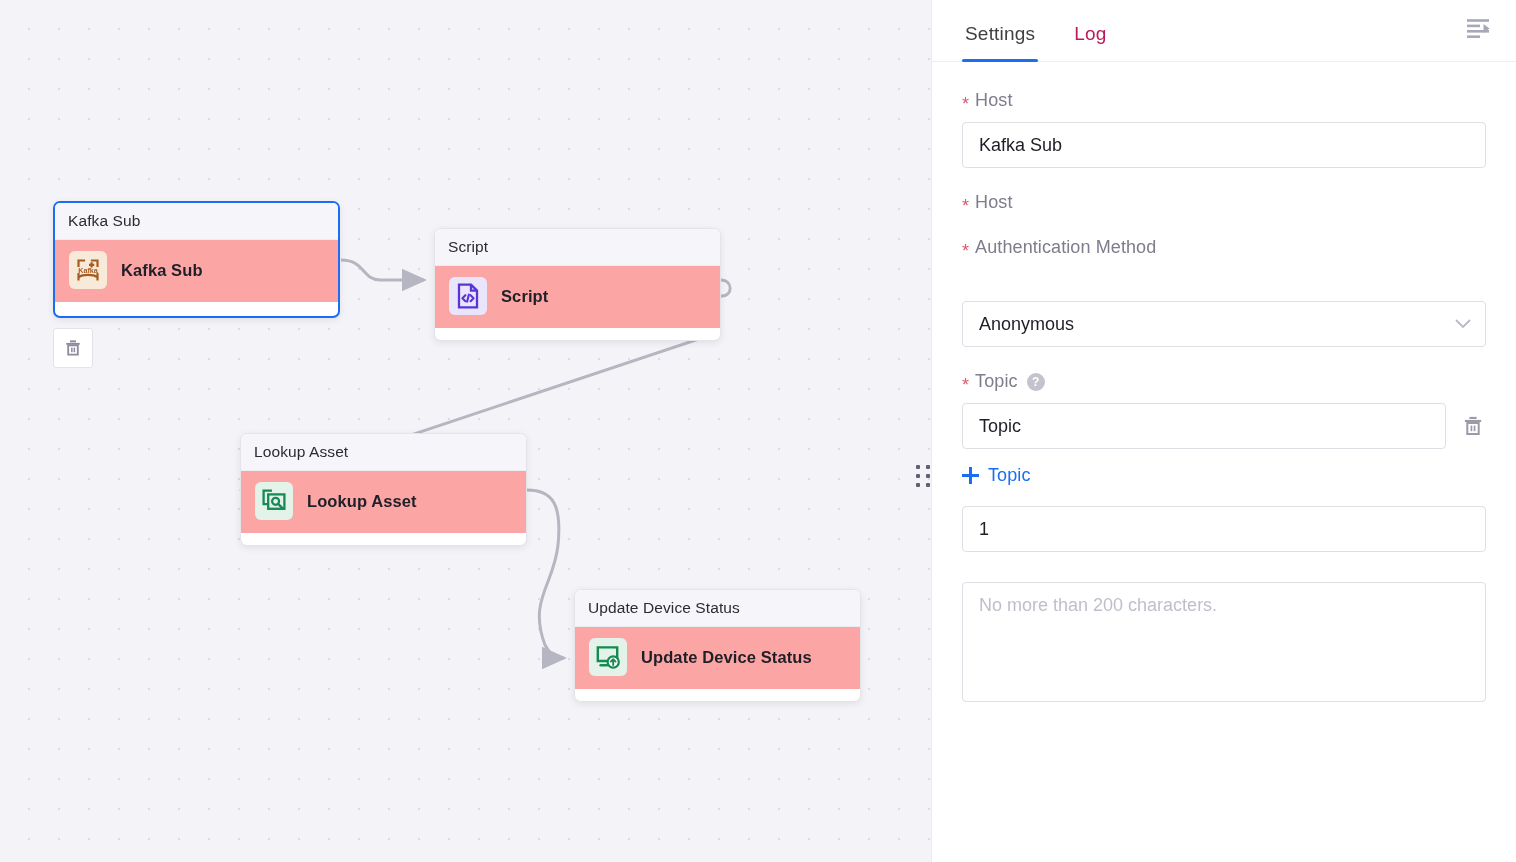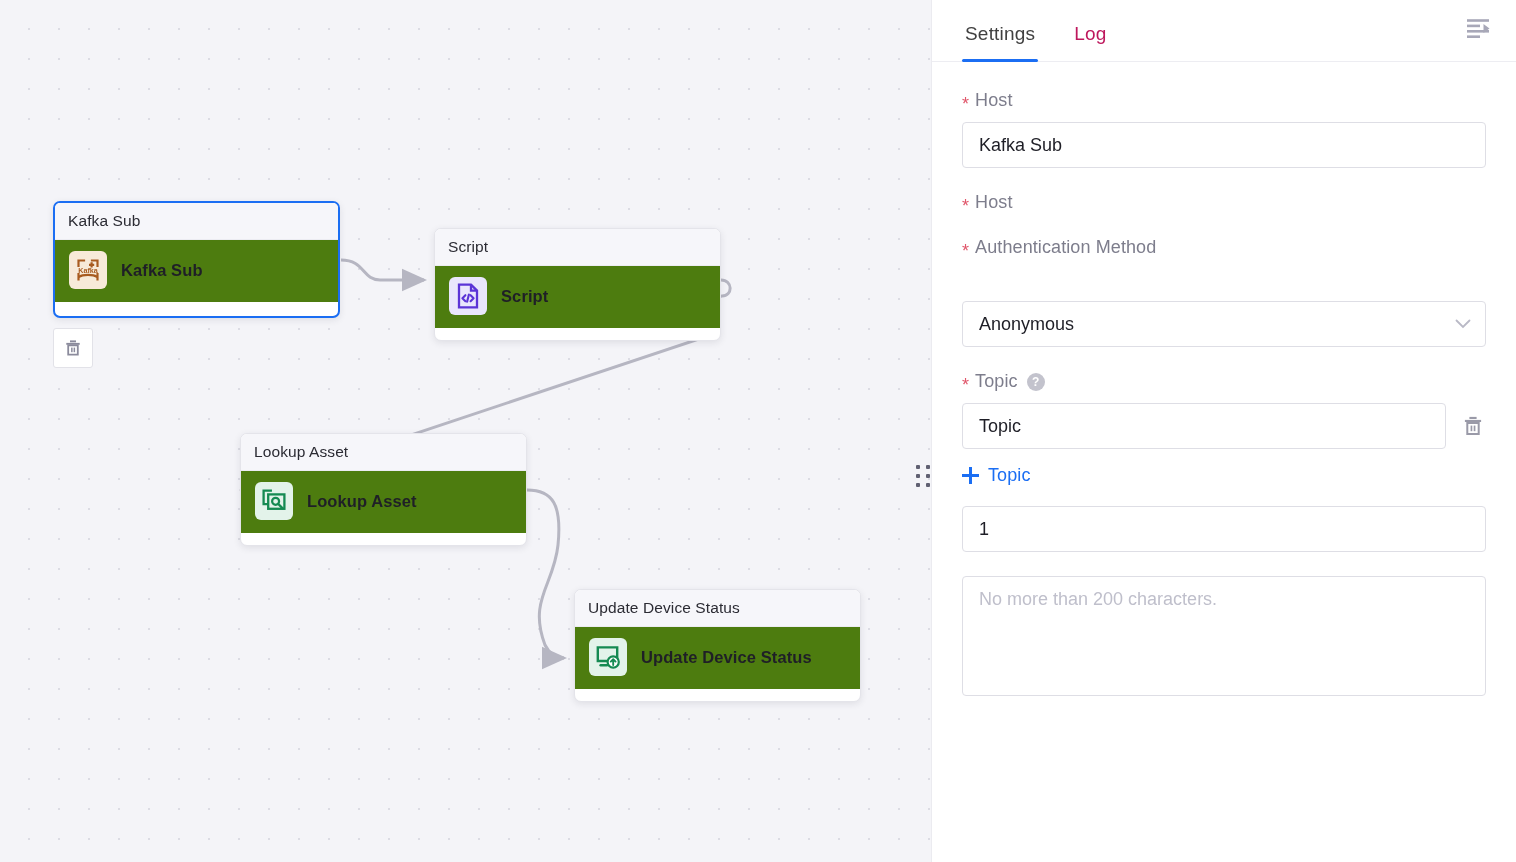--- a/index.html
+++ b/index.html
@@ -53,21 +53,21 @@
     font-size: 15.5px;
     color: #2b2b33;
     letter-spacing: .1px;
   }
   .node.selected .node-header { background: #f6f6fa; }
   .node-body {
     display: flex;
     align-items: center;
     gap: 14px;
     padding: 11px 14px 13px 14px;
-    background: #4d7c0f;
+    background: #fca5a5;
   }
   .node-icon {
     width: 38px; height: 38px;
     border-radius: 6px;
     display: flex; align-items: center; justify-content: center;
     flex: none;
   }
   .node-label {
     font-size: 16.5px;
     color: #1f1f27;
@@ -233,20 +233,21 @@
     width: 100%;
     height: 120px;
     border: 1px solid #dedee5;
     border-radius: 4px;
     padding: 12px 16px;
     font-size: 18px;
     color: #1e1e26;
     font-family: "Liberation Sans", sans-serif;
     resize: none;
     outline: none;
+    margin-top: 6px;
   }
   .textarea::placeholder { color: #bfbfcb; }
 </style>
 </head>
 <body>
 
 <div id="app">
 
   <div id="canvas">
 

